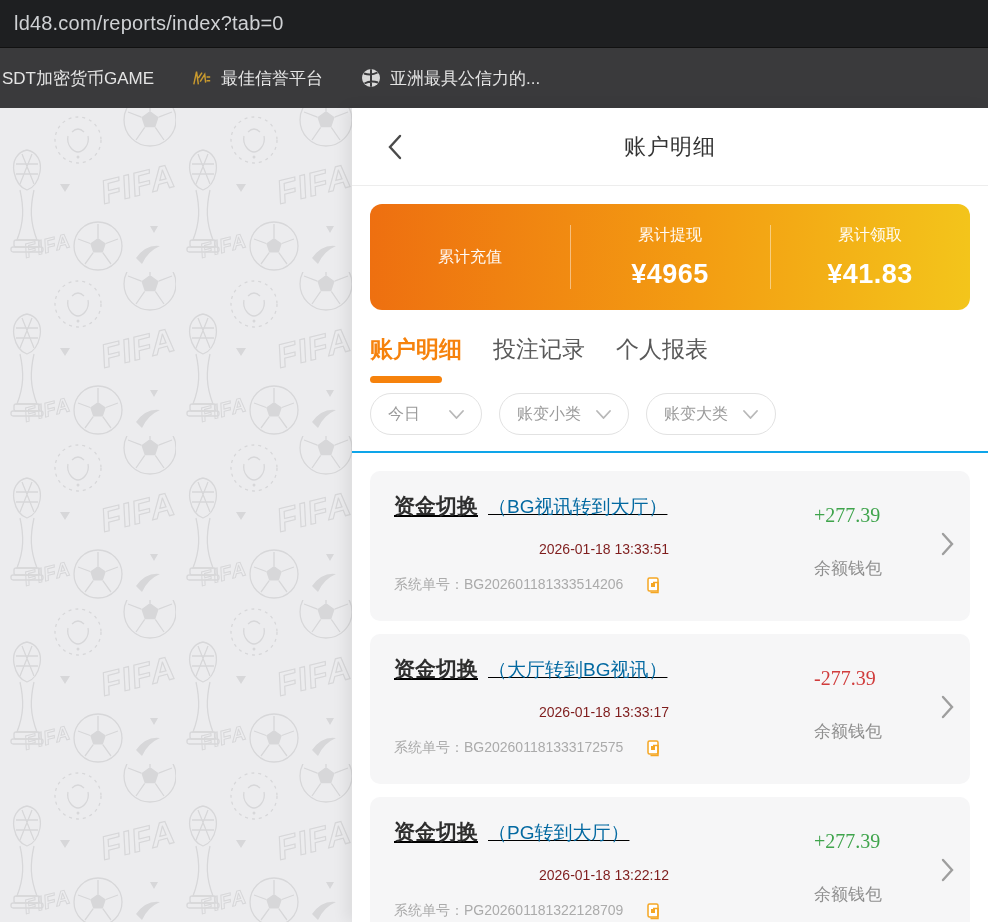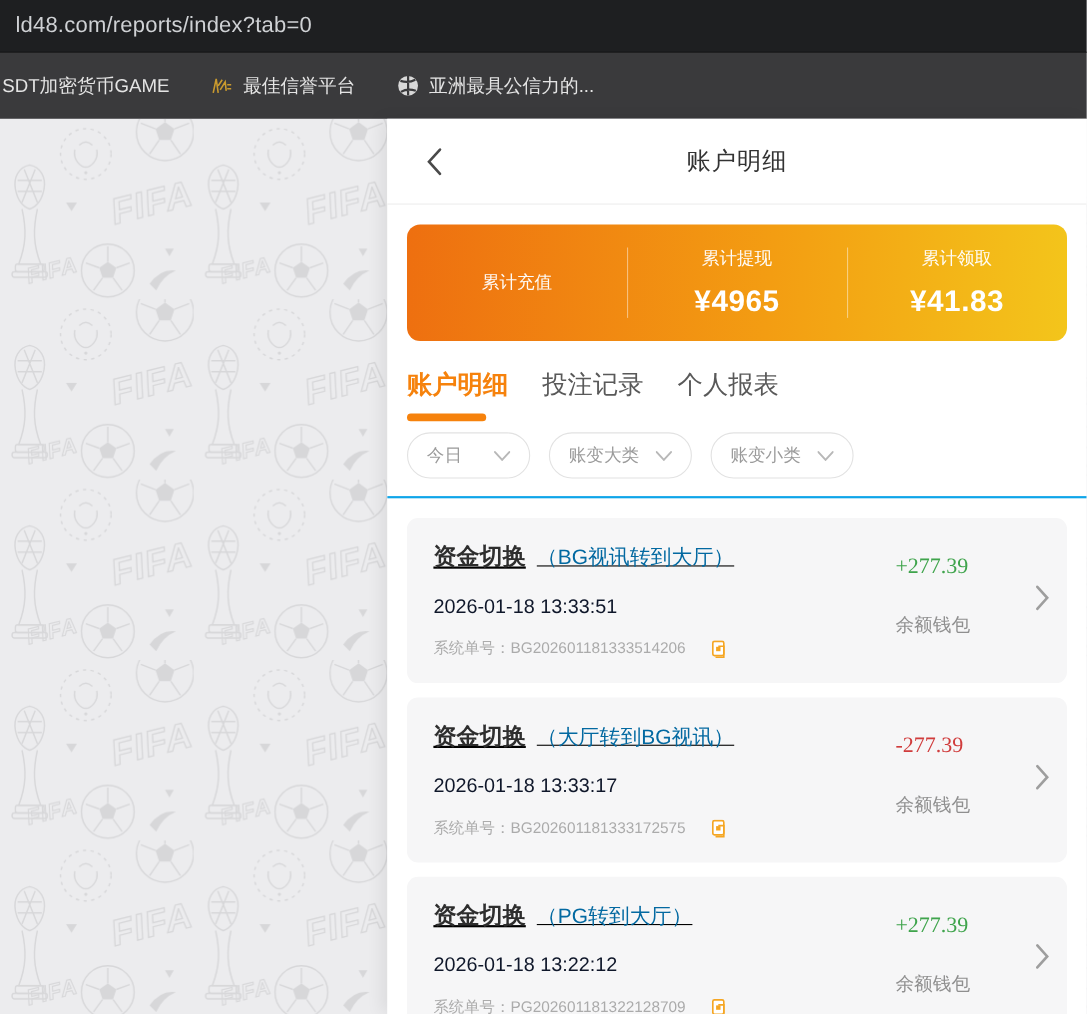--- a/index.html
+++ b/index.html
@@ -50,21 +50,21 @@
   .pill.w1 { width:112px; } .pill.w2 { width:130px; } .pill.w3 { width:130px; }
 
   
   .list { padding:18px; }
   .card { background:#f6f6f7; border-radius:10px; padding:21px 24px; margin-bottom:13px; position:relative;
           display:flex; height:150px; cursor:pointer; }
   .card .left { flex:1; min-width:0; }
   .t-line { display:flex; align-items:baseline; gap:10px;text-decoration:underline; }
   .t-main { font-size:21px; font-weight:bold; color:#2e2e2e; }
   .t-sub  { font-size:19px; color:#0369a1; }
-  .t-time { font-size:18px; color:#0f172a; margin-top:21px; }
+  .t-time { font-size:14px; color:#7f1d1d; margin-top:21px;text-align:center; }
   .t-ord  { font-size:14px; color:#ababab; margin-top:19px; display:flex; align-items:center; gap:24px; }
   .right { width:132px; text-align:left; padding-right:26px; padding-top:12px;font-family:Liberation Serif, serif; }
   .amt { font-size:20px; font-weight:500; }
   .amt.positive { color:#3fa44c; }
   .amt.negative { color:#d03c3c; }
   .wallet { font-size:17px; color:#8f8f8f; margin-top:30px; }
   .chev { position:absolute; right:16px; top:50%; transform:translateY(-50%); }
   .copy-ic { display:inline-flex; cursor:pointer; }
 </style>
 </head>
@@ -187,28 +187,28 @@
       </div>
     </div>
 
     <div class="filters">
       <div class="pill w1">
         <span class="pl">今日</span>
         <svg width="15" height="9" viewBox="0 0 15 9">
           <polyline points="1,1 7.5,8 14,1" fill="none" stroke="#b8b8b8" stroke-width="1.8" stroke-linecap="round"></polyline>
         </svg>
       </div>
-      <div class="pill w2">
-        <span class="pl">账变大类</span>
+      <div class="pill w3">
+        <span class="pl">账变小类</span>
         <svg width="15" height="9" viewBox="0 0 15 9">
           <polyline points="1,1 7.5,8 14,1" fill="none" stroke="#b8b8b8" stroke-width="1.8" stroke-linecap="round"></polyline>
         </svg>
       </div>
-      <div class="pill w3">
-        <span class="pl">账变小类</span>
+      <div class="pill w2">
+        <span class="pl">账变大类</span>
         <svg width="15" height="9" viewBox="0 0 15 9">
           <polyline points="1,1 7.5,8 14,1" fill="none" stroke="#b8b8b8" stroke-width="1.8" stroke-linecap="round"></polyline>
         </svg>
       </div>
     </div>
 
     <div class="list">
 
       <div class="card">
         <div class="left">

